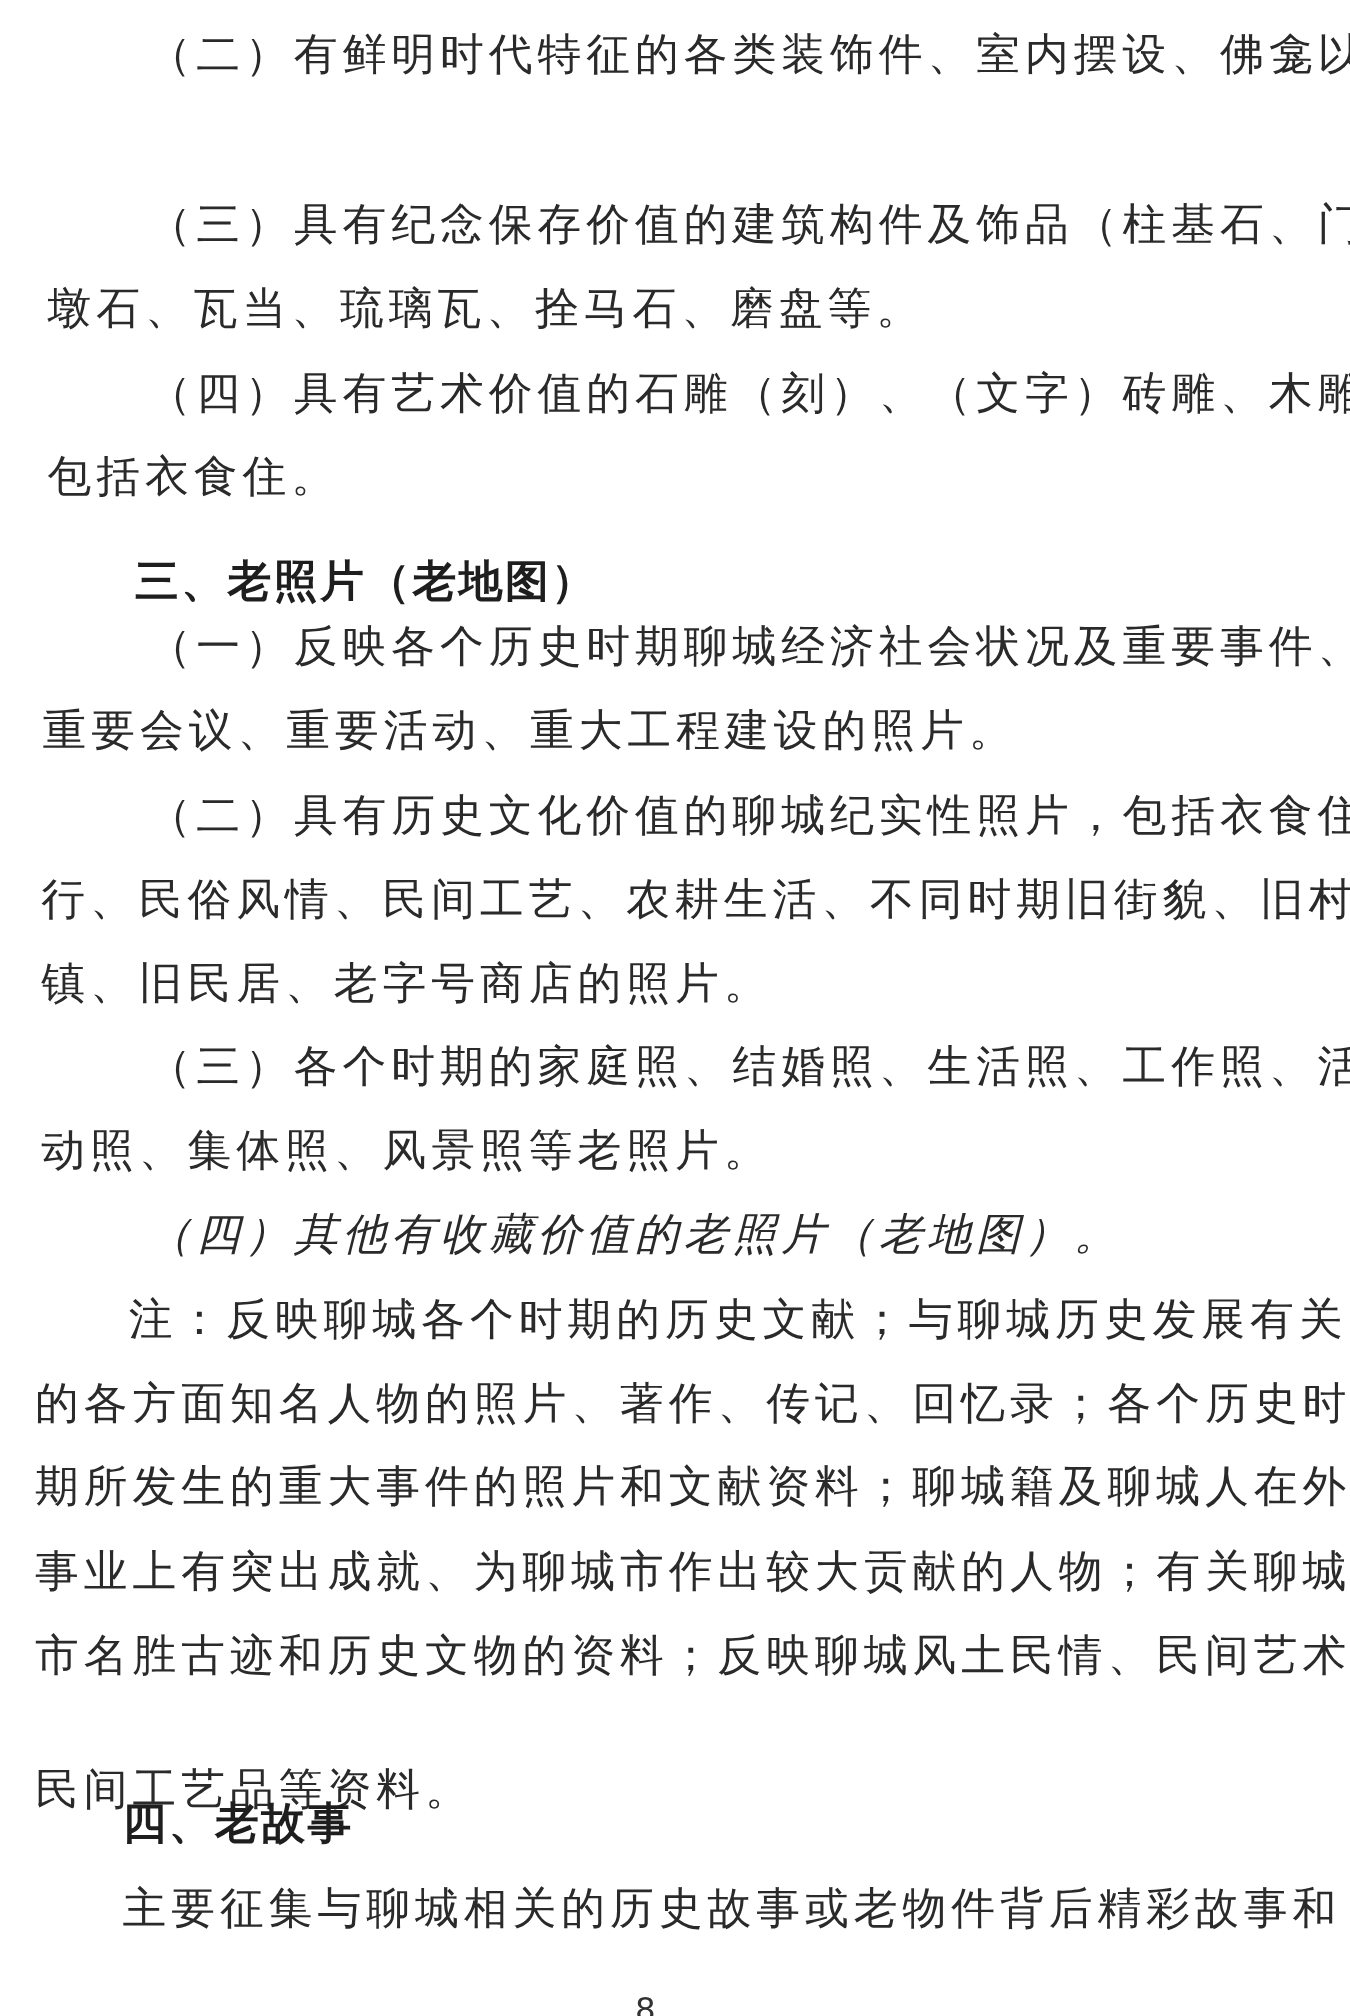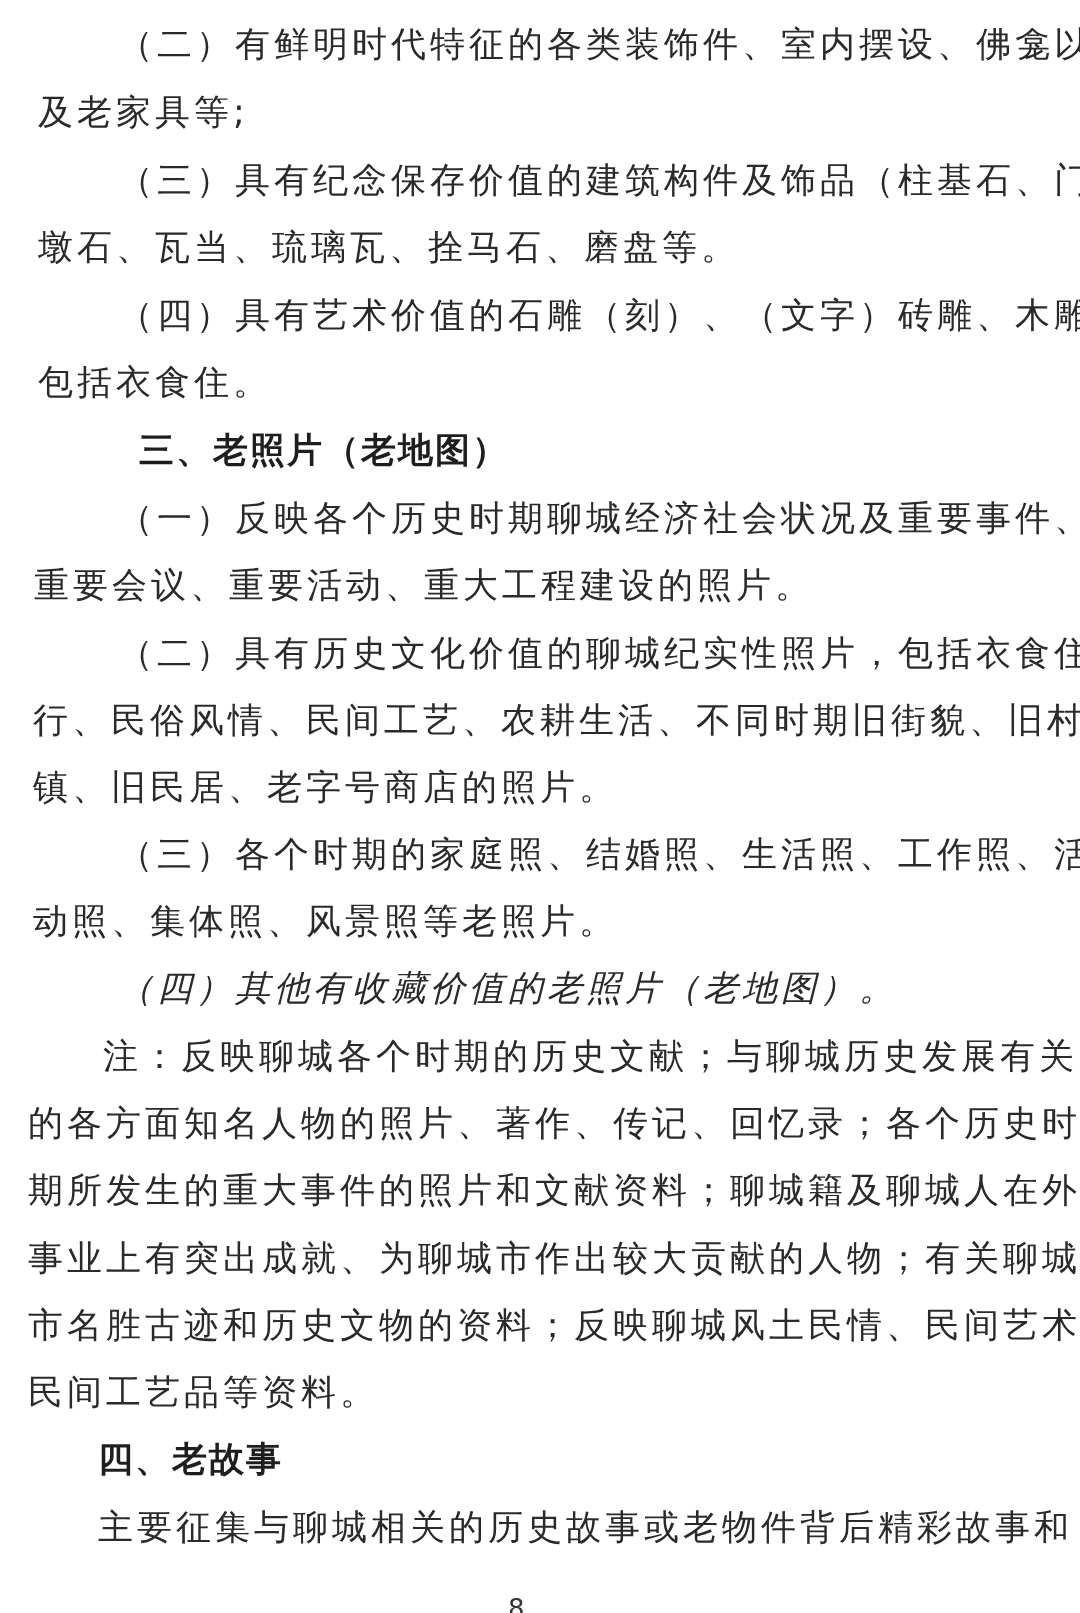--- a/index.html
+++ b/index.html
@@ -43,42 +43,41 @@
       font-size: 26px;
       line-height: 26px;
       color: #333333;
     }
   </style>
 </head>
 <body>
 
 <div class="page">
   <div class="line" style="left:118px; top:22px;">（二）有鲜明时代特征的各类装饰件、室内摆设、佛龛以</div>
-  <div class="line" style="left:38px; top:90px;">及老家具等;</div>
   <div class="line" style="left:118px; top:158px;">（三）具有纪念保存价值的建筑构件及饰品（柱基石、门</div>
   <div class="line" style="left:38px; top:225px;">墩石、瓦当、琉璃瓦、拴马石、磨盘等。</div>
   <div class="line" style="left:118px; top:293px;">（四）具有艺术价值的石雕（刻）、（文字）砖雕、木雕、</div>
   <div class="line" style="left:38px; top:360px;">包括衣食住。</div>
 
-  <div class="line heading" style="left:108px; top:428px;margin-left:31px;">三、老照片（老地图）</div>
+  <div class="line heading" style="left:108px; top:444px;">三、老照片（老地图）</div>
 
   <div class="line" style="left:118px; top:496px;">（一）反映各个历史时期聊城经济社会状况及重要事件、</div>
   <div class="line" style="left:34px; top:563px;">重要会议、重要活动、重大工程建设的照片。</div>
   <div class="line" style="left:118px; top:631px;">（二）具有历史文化价值的聊城纪实性照片，包括衣食住</div>
   <div class="line" style="left:33px; top:698px;">行、民俗风情、民间工艺、农耕生活、不同时期旧街貌、旧村</div>
   <div class="line" style="left:33px; top:765px;">镇、旧民居、老字号商店的照片。</div>
   <div class="line" style="left:118px; top:832px;">（三）各个时期的家庭照、结婚照、生活照、工作照、活</div>
   <div class="line" style="left:33px; top:899px;">动照、集体照、风景照等老照片。</div>
   <div class="line" style="left:118px; top:966px;font-style:italic;">（四）其他有收藏价值的老照片（老地图）。</div>
 
   <div class="line" style="left:103px; top:1034px;">注：反映聊城各个时期的历史文献；与聊城历史发展有关</div>
   <div class="line" style="left:28px; top:1101px;">的各方面知名人物的照片、著作、传记、回忆录；各个历史时</div>
   <div class="line" style="left:28px; top:1168px;">期所发生的重大事件的照片和文献资料；聊城籍及聊城人在外</div>
   <div class="line" style="left:28px; top:1236px;">事业上有突出成就、为聊城市作出较大贡献的人物；有关聊城</div>
   <div class="line" style="left:28px; top:1303px;">市名胜古迹和历史文物的资料；反映聊城风土民情、民间艺术、</div>
-  <div class="line" style="left:28px; top:1370px;text-align:center;">民间工艺品等资料。</div>
+  <div class="line" style="left:28px; top:1410px;text-align:center;">民间工艺品等资料。</div>
 
   <div class="line heading" style="left:98px; top:1437px;">四、老故事</div>
 
   <div class="line" style="left:98px; top:1505px;">主要征集与聊城相关的历史故事或老物件背后精彩故事和</div>
 
   <div class="page-num">8</div>
 </div>
 
 </body></html>

